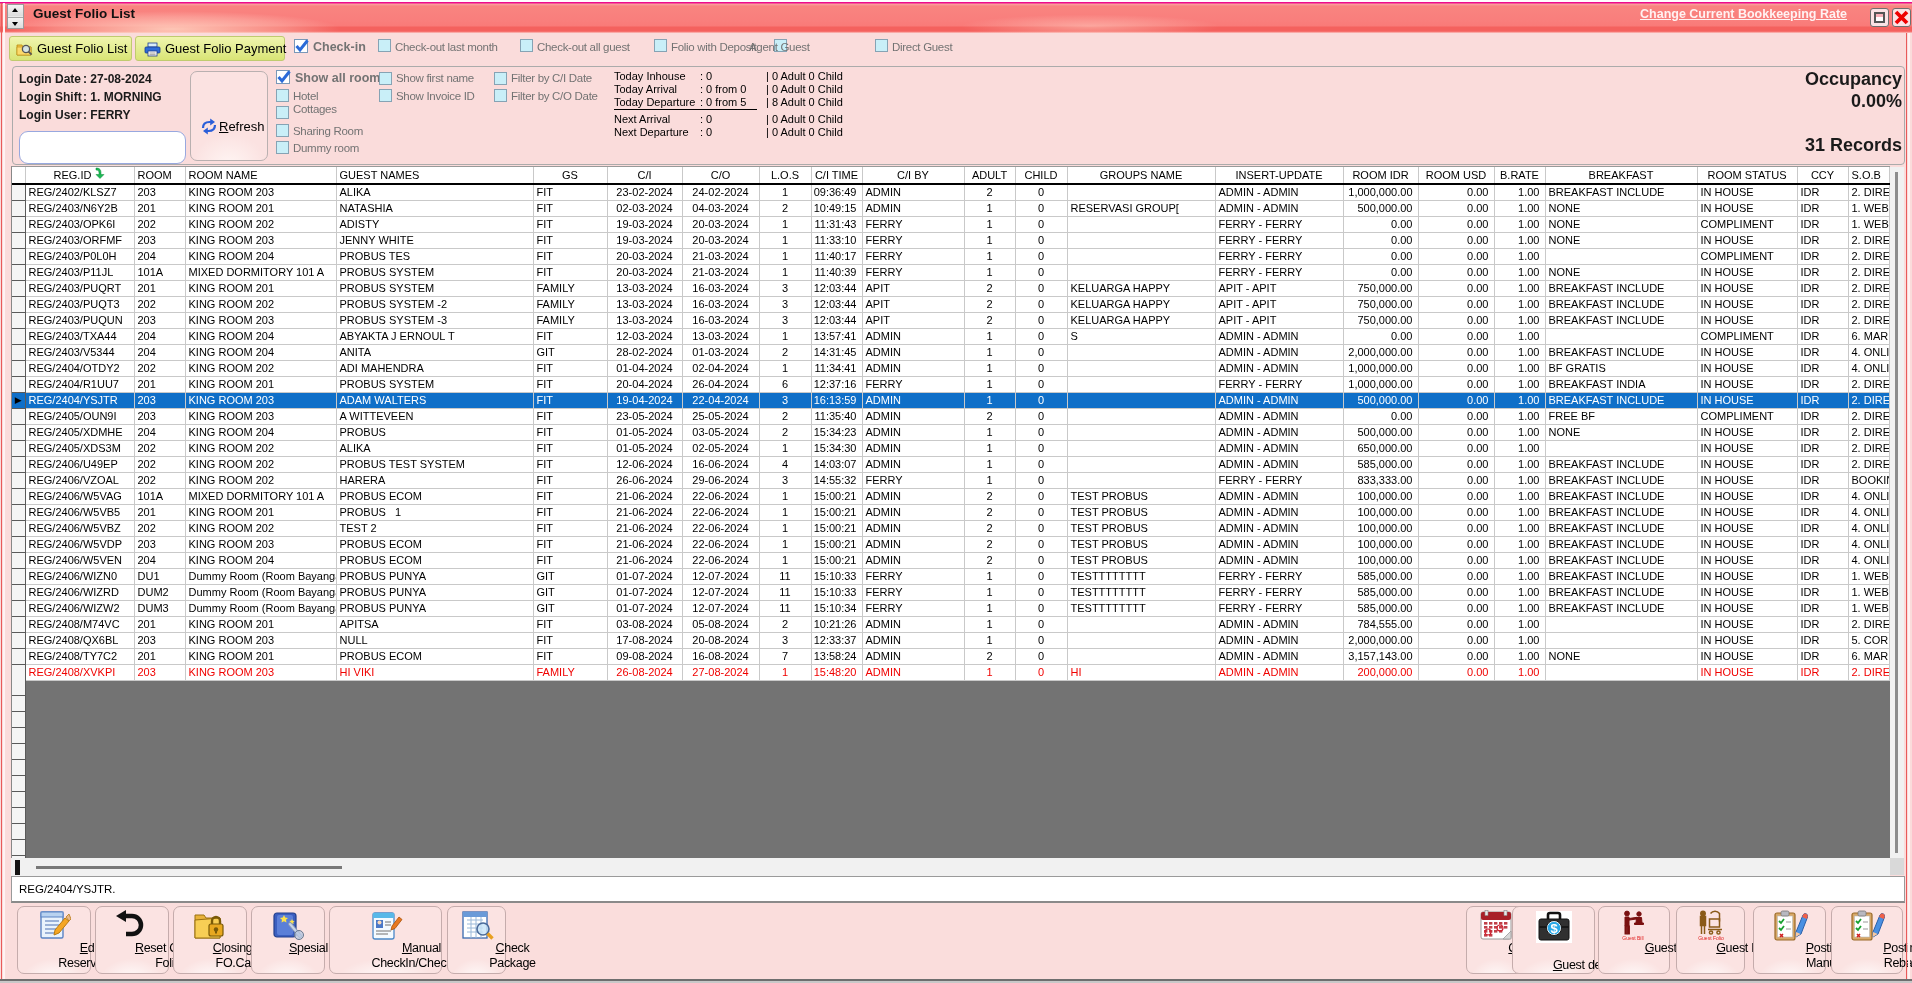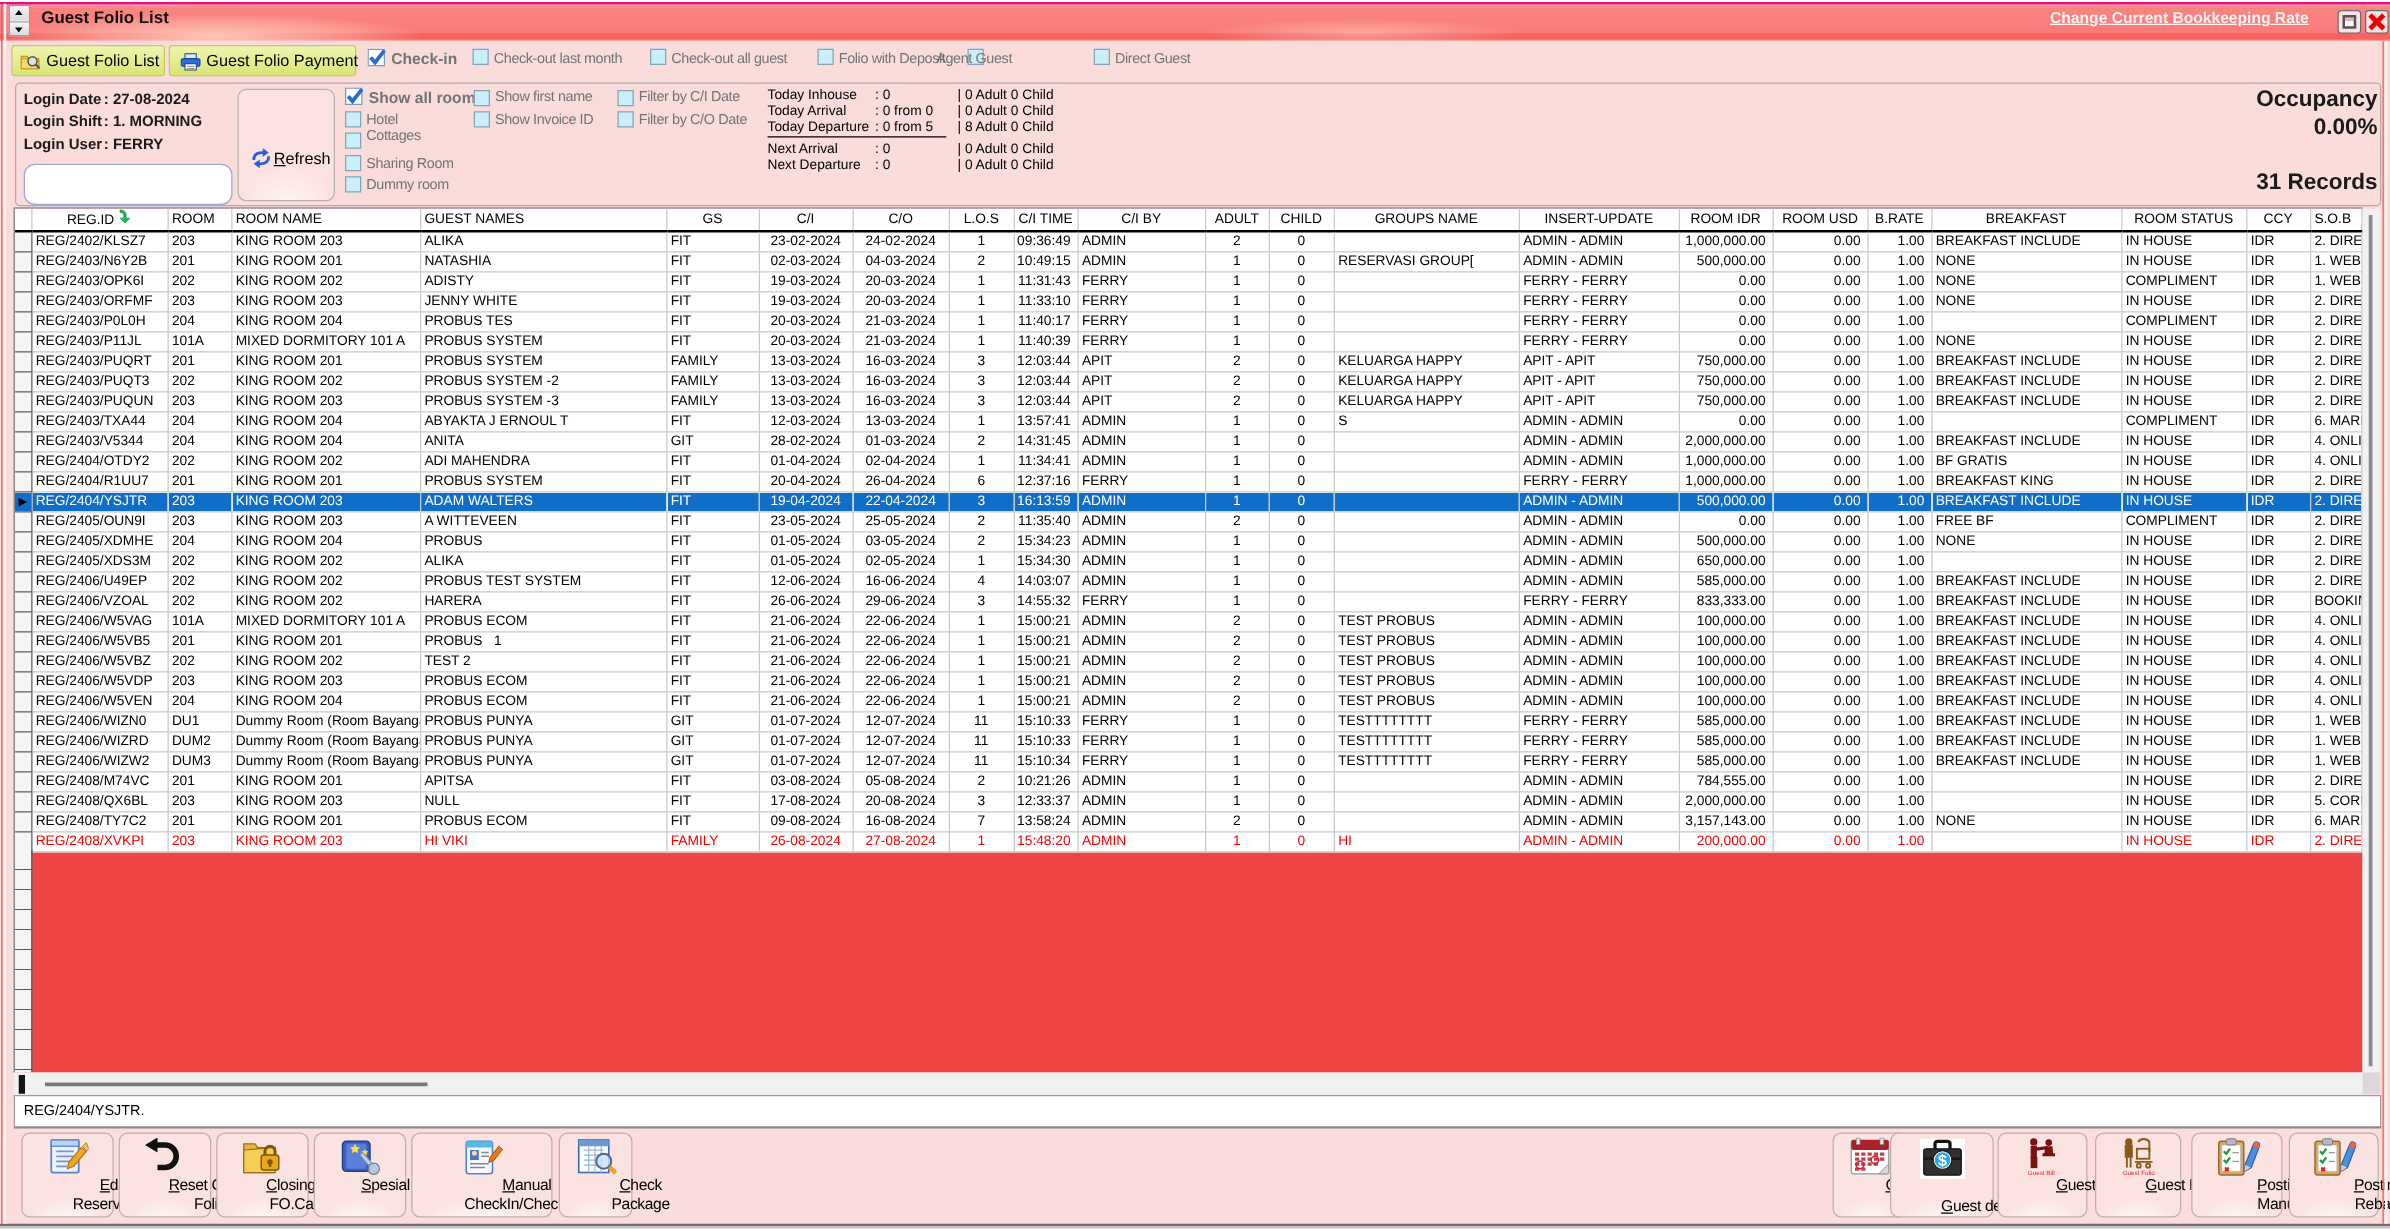--- a/index.html
+++ b/index.html
@@ -35,21 +35,21 @@
 
 #gbox{left:12px;top:66px;width:1893px;height:99px;border:1px solid #ABABAB;border-radius:4px;}
 .lgl{left:19px;font-size:12px;font-weight:bold;color:#1a1a1a;white-space:nowrap;}
 .lgl .w{display:inline-block;width:64px;}
 #linput{left:19px;top:131px;width:167px;height:33px;background:#fff;border:1px solid #98A8DF;border-radius:9px;}
 #rbtn{left:190px;top:71px;width:78px;height:90px;border:1px solid #B9B0B0;border-radius:7px;background:radial-gradient(70% 55% at 50% 108%, #FFF6F4 0%, rgba(255,246,244,0) 70%),#FBE2E1;font-size:13px;color:#000;}
 .stat{font-size:11px;color:#000;white-space:nowrap;}
 .stat .w{display:inline-block;width:86px;}
 #occ1,#occ2,#occ3{right:10px;font-size:18px;font-weight:bold;color:#1a1a1a;text-align:right;}
 
-#tblwrap{left:11px;top:166px;width:1879px;height:692px;background:#ef4444;border-left:1px solid #888;border-top:1px solid #999;}
+#tblwrap{left:11px;top:166px;width:1879px;height:692px;background:#737373;border-left:1px solid #888;border-top:1px solid #999;}
 table{border-collapse:collapse;table-layout:fixed;width:1877px;background:#fff;}
 td,th{font-size:11px;font-weight:normal;overflow:hidden;white-space:nowrap;padding:0 0 0 3px;text-align:left;height:16px;line-height:15px;color:#000;border-right:1px solid #C9C9C9;border-bottom:1px solid #C9C9C9;}
 tr.hdr th{height:17px;border-bottom:2px solid #000;border-right:1px solid #C9C9C9;background:#fff;}
 td.sel,th.sel{background:#F5F5F5;border-right:1px solid #5A5A5A;border-bottom:1px solid #5A5A5A;padding:0;}
 tr.hdr th.sel{border-bottom:2px solid #000;}
 .c{text-align:center;padding:0;}
 .r{text-align:right;padding:0 5px 0 0;}
 tr.selrow td{background:#0F6FC8;color:#fff;}
 tr.redrow td{color:#F00200;}
 #selstrip{left:12px;top:680px;width:14px;height:178px;background:repeating-linear-gradient(180deg,#F5F5F5 0px,#F5F5F5 15px,#5A5A5A 15px,#5A5A5A 16px);border-right:1px solid #5A5A5A;}
@@ -533,21 +533,21 @@
             <td class="c">6</td>
             <td class="r">12:37:16</td>
             <td>FERRY</td>
             <td class="c">1</td>
             <td class="c">0</td>
             <td></td>
             <td>FERRY - FERRY</td>
             <td class="r">1,000,000.00</td>
             <td class="r">0.00</td>
             <td class="r">1.00</td>
-            <td>BREAKFAST KING</td>
+            <td>BREAKFAST INDIA</td>
             <td>IN HOUSE</td>
             <td>IDR</td>
             <td>2. DIRECT</td>
           </tr>
           <tr class="selrow">
             <td class="sel" style="text-align:center;color:#000;font-size:9px;line-height:15px;">▶</td>
             <td>REG/2404/YSJTR</td>
             <td>203</td>
             <td>KING ROOM 203</td>
             <td>ADAM WALTERS</td>

